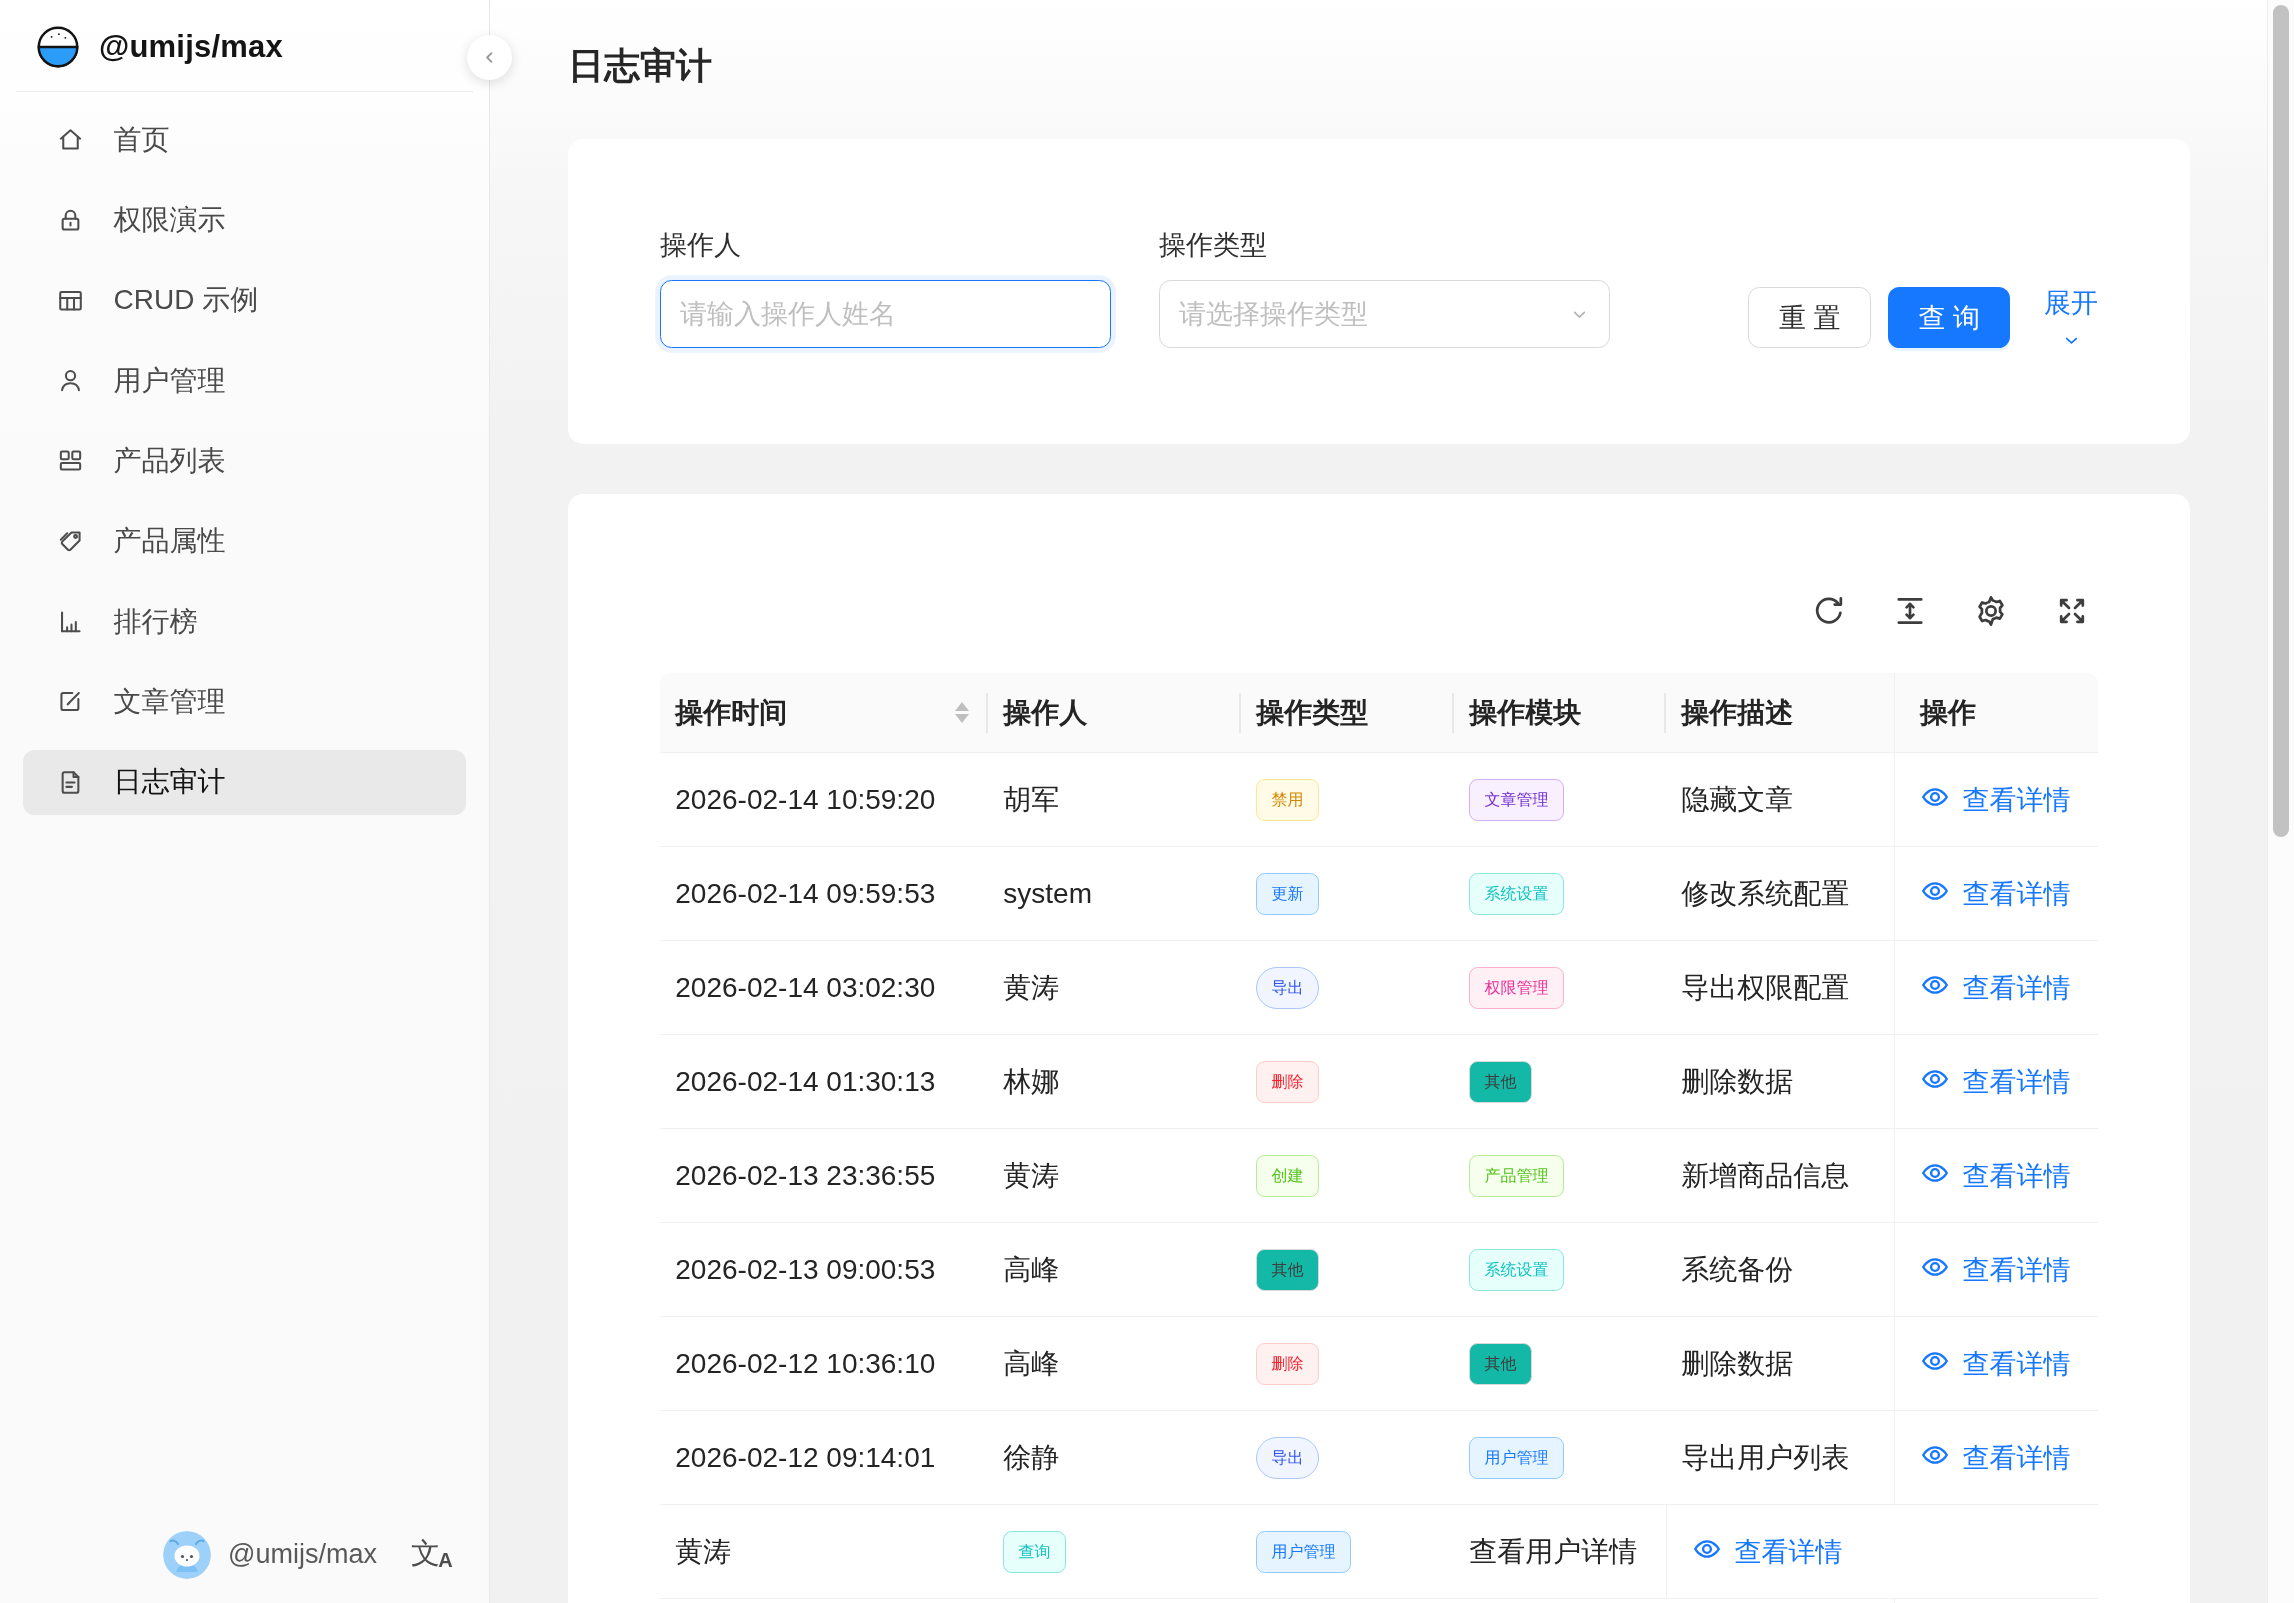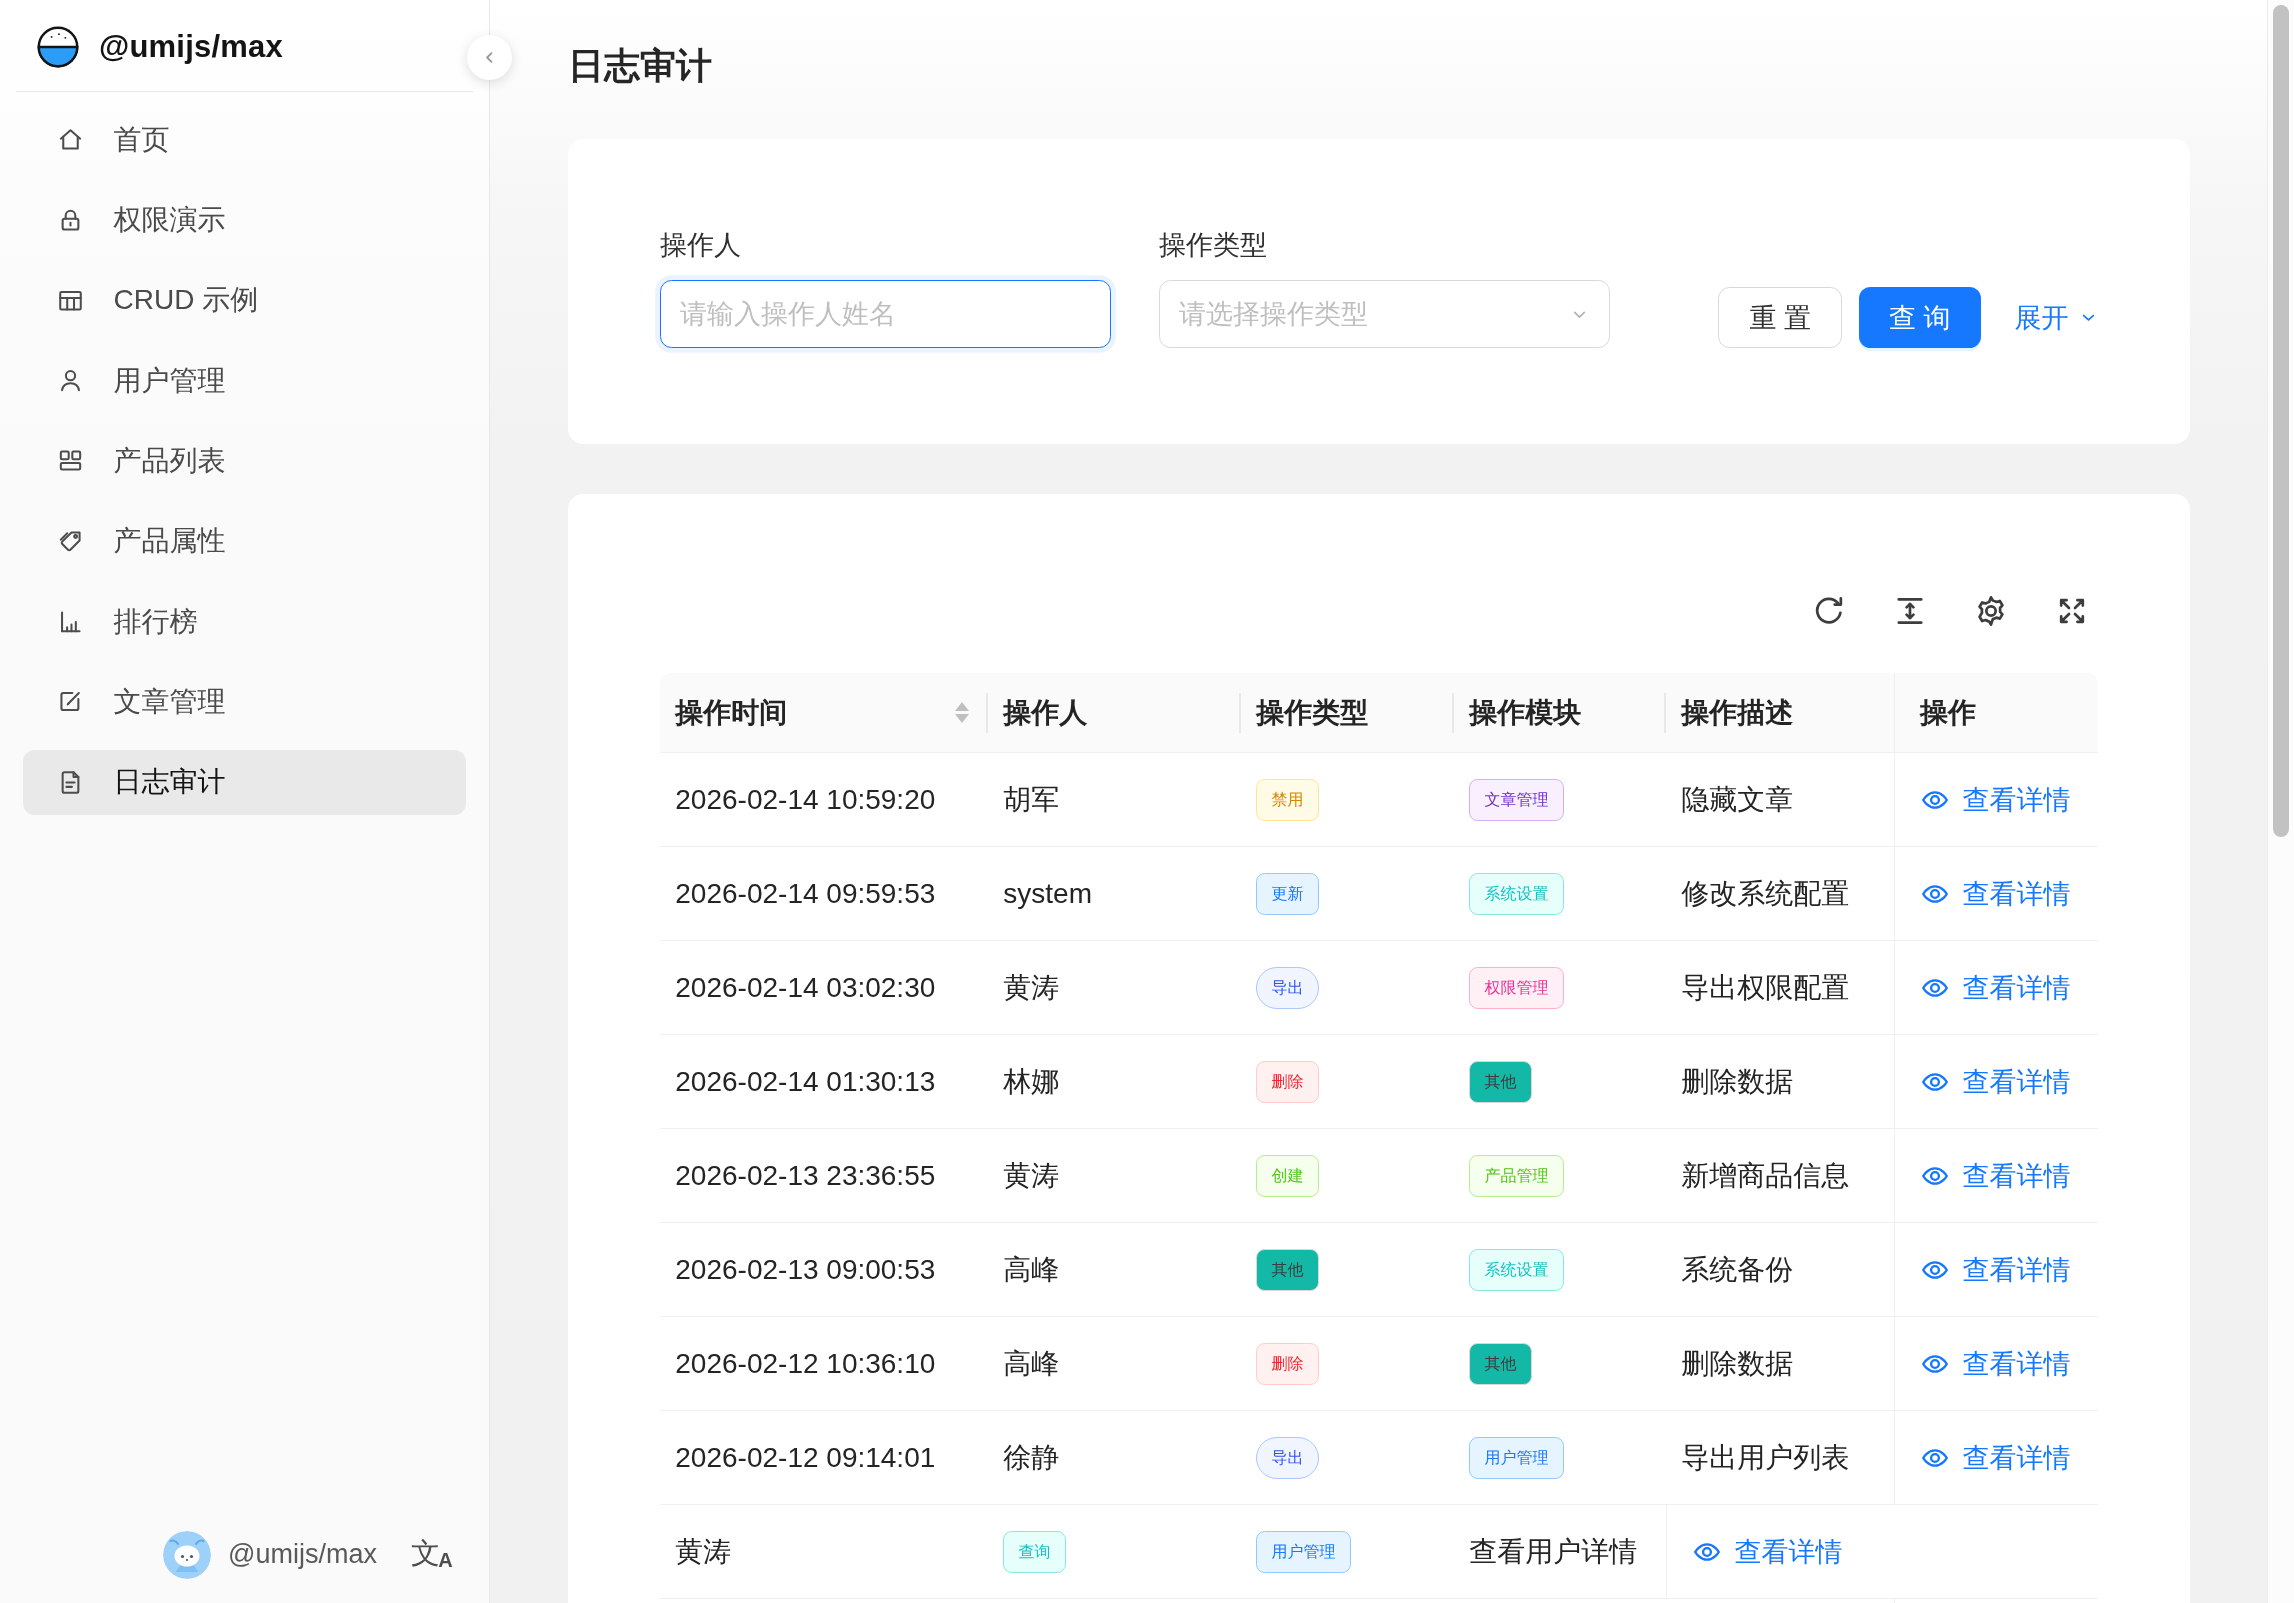--- a/index.html
+++ b/index.html
@@ -58,21 +58,21 @@
   .select { border:1.4px solid #d9d9d9; display:flex; align-items:center;
     justify-content:space-between; padding:0 19px; color:#bfbfbf; cursor:pointer; }
   .select svg { width:21px; height:21px; stroke:#b3b3b3; fill:none; stroke-width:2; stroke-linecap:round; }
   .actions { margin-left:auto; display:flex; align-items:center; height:61px; }
   .btn { height:61px; border-radius:11.5px; font-size:27px; padding:0 30px; cursor:pointer;
     display:inline-flex; align-items:center; white-space:pre; }
   .btn-default { background:#fff; border:1.4px solid #d9d9d9; color:#303030; }
   .btn-primary { background:#1677ff; border:none; color:#fff; margin-left:17px;
     box-shadow:0 2.9px 0 rgba(5,145,255,0.10); }
   .expand-link { margin-left:34px; color:#1677ff; font-size:27px; display:inline-flex;
-    align-items:center; gap:10.5px; cursor:pointer; text-decoration:none; }
+    align-items:center; gap:10.5px; cursor:pointer; text-decoration:none;flex-direction:column; }
   .expand-link svg { width:19px; height:19px; stroke:#1677ff; fill:none; stroke-width:2.2; stroke-linecap:round; }
 
   
   .table-card { margin-top:50px; padding:0 92px; height:1290px; }
   .toolbar { display:flex; justify-content:flex-end; align-items:center; gap:45px;
     padding:99px 7.6px 44px 0; }
   .tool-btn { width:36px; height:36px; background:none; border:none; padding:0; cursor:pointer; color:#3d3d3d; }
   .tool-btn svg { width:36px; height:36px; stroke:currentColor; fill:none; stroke-width:1.8;
     stroke-linecap:round; stroke-linejoin:round; }
 
@@ -99,21 +99,21 @@
   [data-color="gold"]     { background:#fffbe6; border-color:#ffe58f; color:#d48806; }
   [data-color="blue"]     { background:#e6f4ff; border-color:#91caff; color:#1677ff; }
   [data-color="geekblue"] { background:#f0f5ff; border-color:#adc6ff; color:#2f54eb;border-radius:21px; }
   [data-color="red"]      { background:#fff1f0; border-color:#ffccc7; color:#f5222d; }
   [data-color="green"]    { background:#f6ffed; border-color:#b7eb8f; color:#52c41a; }
   [data-color="cyan"]     { background:#e6fffb; border-color:#87e8de; color:#13c2c2; }
   [data-color="purple"]   { background:#f9f0ff; border-color:#d3adf7; color:#722ed1; }
   [data-color="magenta"]  { background:#fff0f6; border-color:#ffadd2; color:#eb2f96; }
   [data-color="default"]  { background:#14b8a6; border-color:#d9d9d9; color:#3d3d3d; }
 
-  .view-link { display:inline-flex; align-items:center; gap:12.4px; color:#1677ff; font-size:27px;
+  .view-link { display:inline-flex; gap:12.4px; color:#1677ff; font-size:27px;
     cursor:pointer; text-decoration:none; }
   .view-link svg { width:30px; height:30px; stroke:#1677ff; fill:none; stroke-width:1.9; }
 
   
   .scroll-track { position:absolute; top:0; right:0; bottom:0; width:27px; background:#fcfcfc;
     border-left:1px solid #ededed; z-index:10; }
   .scroll-thumb { position:absolute; top:4.8px; left:4.8px; width:16.3px; height:832px; border-radius:8.6px;
     background:#c2c2c2; cursor:pointer; }
 </style>
 </head>

